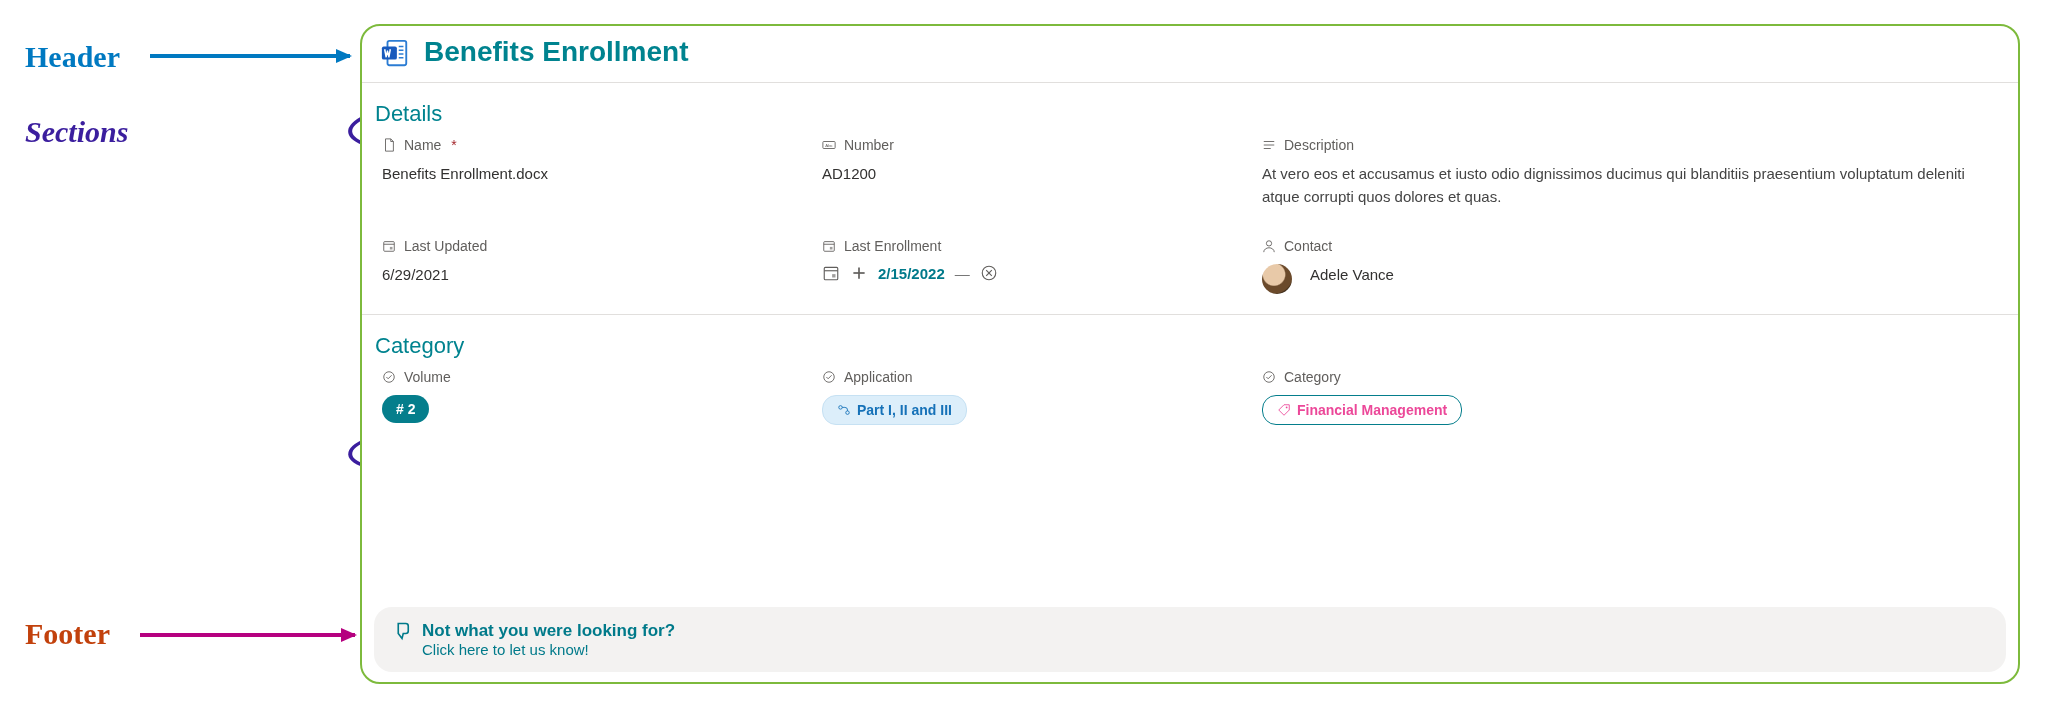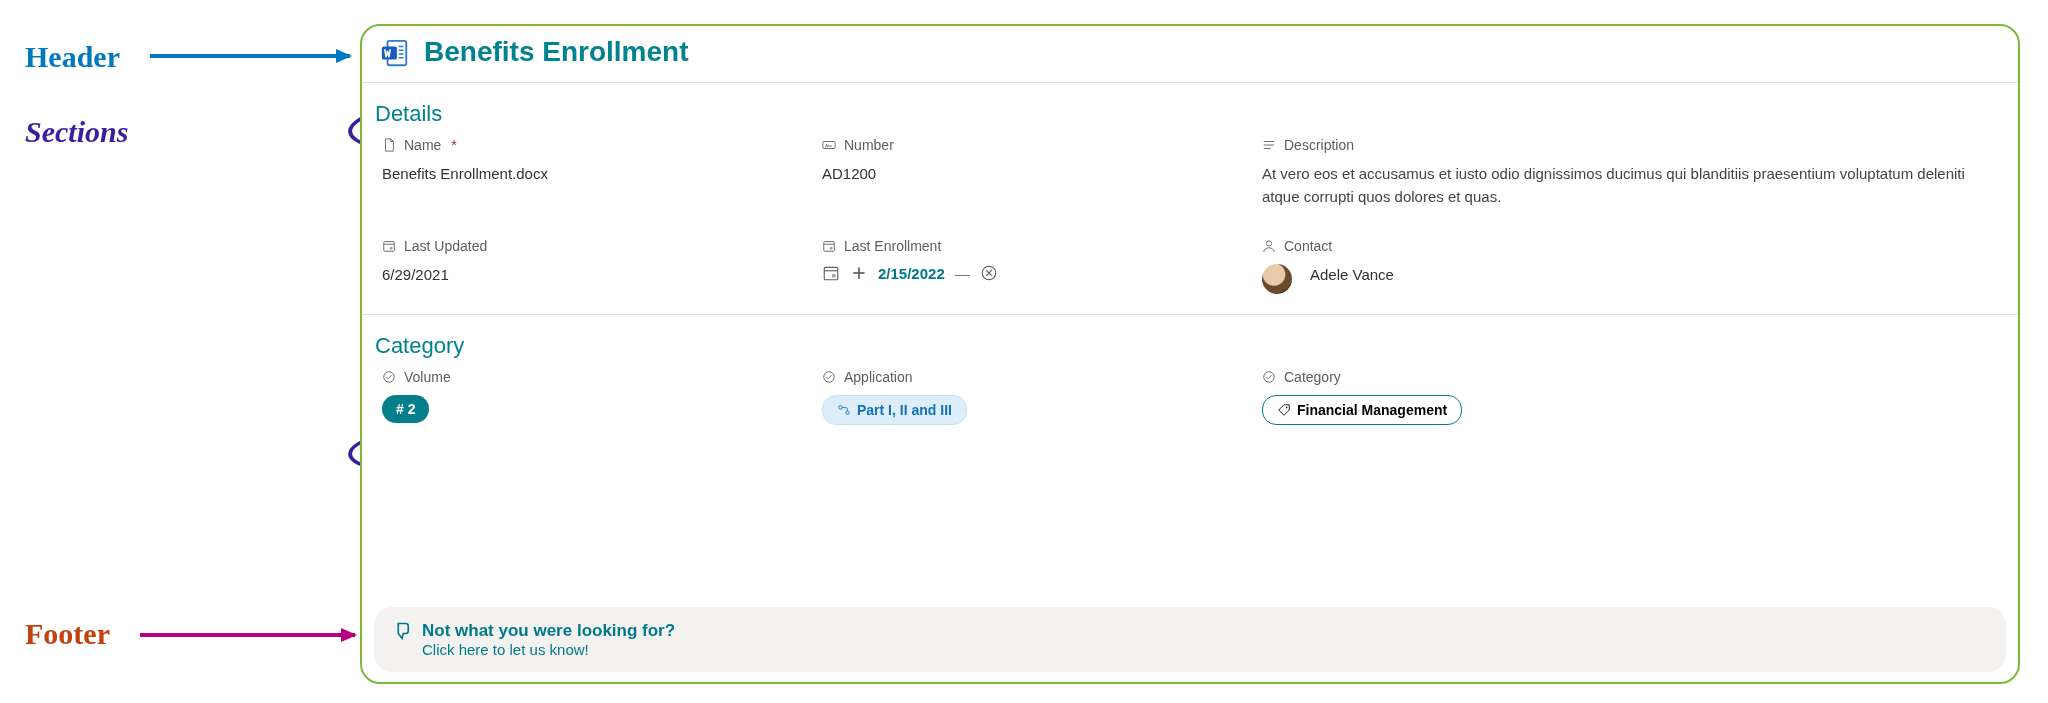--- a/index.html
+++ b/index.html
@@ -145,21 +145,21 @@
   
   .badge {
     display:inline-flex; align-items:center; gap:6px;
     border-radius: 14px;
     padding: 6px 14px;
     font-size: 14px;
     font-weight: 600;
   }
   .badge-solid { background:#057e8c; color:#fff; }
   .badge-soft  { background:#dceefa; color:#1571b8; border:1px solid #c6e1f3; }
-  .badge-outline { background:#fff; color:#000000; border:1.5px solid #057e8c;justify-content:space-between; }
+  .badge-outline { background:#fff; color:#ec4899; border:1.5px solid #057e8c;justify-content:space-between; }
   .badge svg { width:14px; height:14px; }
 
   .divider { border-top:1px solid #e1dfdd; margin: 0 0 0 0; }
 
   
   .footer {
     position:absolute;
     left:12px; right:12px; bottom:10px;
     background:#f3f2f1;
     border-radius:18px;

